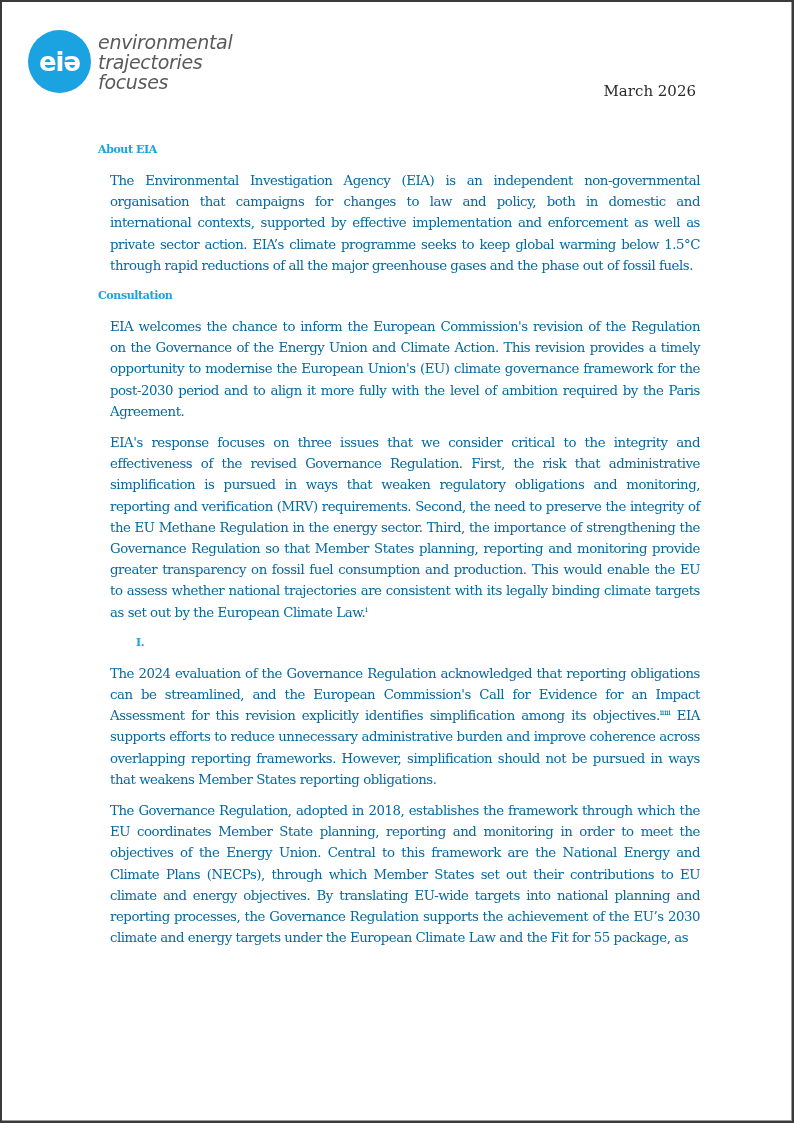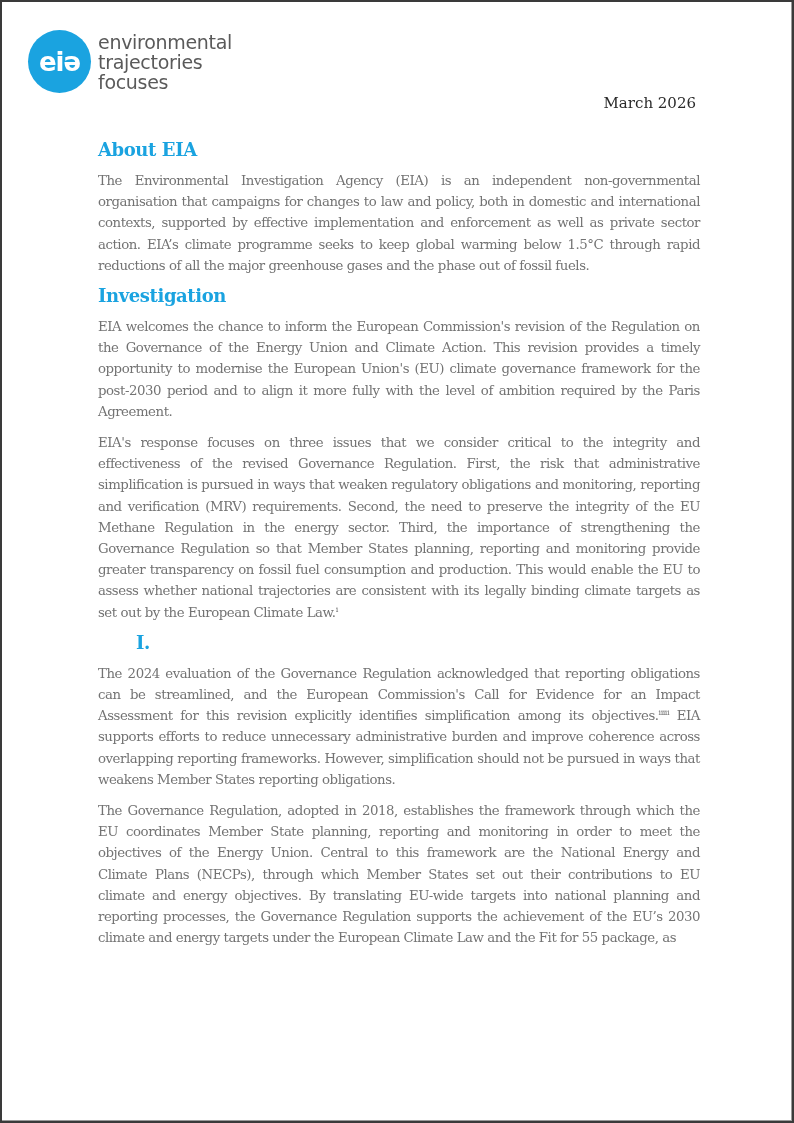--- a/index.html
+++ b/index.html
@@ -21,43 +21,44 @@
     display: flex; align-items: center; justify-content: center;
     color: #ffffff;
     font-family: "DejaVu Sans", sans-serif;
     font-weight: bold; font-size: 26px; letter-spacing: -1px;
   }
   .logo-text {
     margin-left: 7px; margin-top: 0px;
     font-family: "DejaVu Sans", sans-serif;
     color: #5a5a5a; font-size: 19px; line-height: 20px;
     letter-spacing: -0.3px;
+    font-style: italic;
   }
   .date {
     position: absolute; right: 96px; top: 80px;
-    font-family: "DejaVu Serif", serif; font-size: 15px; color: #2a2a2a; margin-top: 12px;
+    font-family: "DejaVu Serif", serif; font-size: 15px; color: #2a2a2a;
   }
   .content {
     position: absolute; left: 96px; top: 138px; width: 602px;
     font-family: "DejaVu Serif", serif; color: #222222;
   }
   .title {
     text-align: center; color: #1aa3e0;
     font-family: "DejaVu Serif", serif; font-size: 17.5px; line-height: 29px;
     margin: 0 0 3px 0; font-weight: normal; letter-spacing: -0.3px;
   }
   .h2 {
-    color: #1aa3e0; font-size: 18px; line-height: 20px;
+    color: #1aa3e0; font-size: 11px; line-height: 20px;
     margin: 0 0 10px 0; font-weight: bold; letter-spacing: -0.4px;
   }
   .h2.numbered { padding-left: 38px; display: flex; margin-top: 2px; }
   .h2 .num { width: 34px; display: inline-block; }
   p.body {
-    margin: 0 0 10px 0; font-size: 13.3px; line-height: 21.2px;
-    text-align: justify; letter-spacing: -0.45px; color: #737373;
+    margin: 0 0 10px 12px; font-size: 13.3px; line-height: 21.2px;
+    text-align: justify; letter-spacing: -0.45px; color: #0369a1;
   }
   sup { font-size: 8px; line-height: 0; }
 </style>
 </head>
 <body>
 
 <div class="page">
 
   <div class="logo">
     <div class="logo-circle">eiə</div>
@@ -68,21 +69,21 @@
     </div>
   </div>
 
   <div class="date">March 2026</div>
 
   <div class="content">
 
     <h2 class="h2">About EIA</h2>
     <p class="body">The Environmental Investigation Agency (EIA) is an independent non-governmental organisation that campaigns for changes to law and policy, both in domestic and international contexts, supported by effective implementation and enforcement as well as private sector action. EIA’s climate programme seeks to keep global warming below 1.5°C through rapid reductions of all the major greenhouse gases and the phase out of fossil fuels.</p>
 
-    <h2 class="h2">Investigation</h2>
+    <h2 class="h2">Consultation</h2>
     <p class="body">EIA welcomes the chance to inform the European Commission's revision of the Regulation on the Governance of the Energy Union and Climate Action. This revision provides a timely opportunity to modernise the European Union's (EU) climate governance framework for the post-2030 period and to align it more fully with the level of ambition required by the Paris Agreement.</p>
     <p class="body"><span>EIA's response focuses on three issues that we consider critical to the integrity and effectiveness of the revised Governance Regulation. First, the risk that administrative simplification is pursued in ways that weaken regulatory obligations and monitoring, reporting and verification (MRV) requirements. Second, the need to preserve the integrity of the EU Methane Regulation in the energy sector. Third, the importance of strengthening the Governance Regulation so that Member States planning, reporting and monitoring provide greater transparency on fossil fuel consumption and production. This would enable the EU to assess whether national trajectories are consistent with its legally binding climate targets as set out by the European Climate Law.</span><sup>i</sup></p>
 
     <h2 class="h2 numbered">
       <span class="num">I.</span>
     </h2>
     <p class="body"><span>The 2024 evaluation of the Governance Regulation acknowledged that reporting obligations can be streamlined, and the European Commission's Call for Evidence for an Impact Assessment for this revision explicitly identifies simplification among its objectives.</span><sup>iiiii</sup><span> EIA supports efforts to reduce unnecessary administrative burden and improve coherence across overlapping reporting frameworks. However, simplification should not be pursued in ways that weakens Member States reporting obligations.</span></p>
     <p class="body">The Governance Regulation, adopted in 2018, establishes the framework through which the EU coordinates Member State planning, reporting and monitoring in order to meet the objectives of the Energy Union. Central to this framework are the National Energy and Climate Plans (NECPs), through which Member States set out their contributions to EU climate and energy objectives. By translating EU-wide targets into national planning and reporting processes, the Governance Regulation supports the achievement of the EU’s 2030 climate and energy targets under the European Climate Law and the Fit for 55 package, as</p>
   </div>
 

